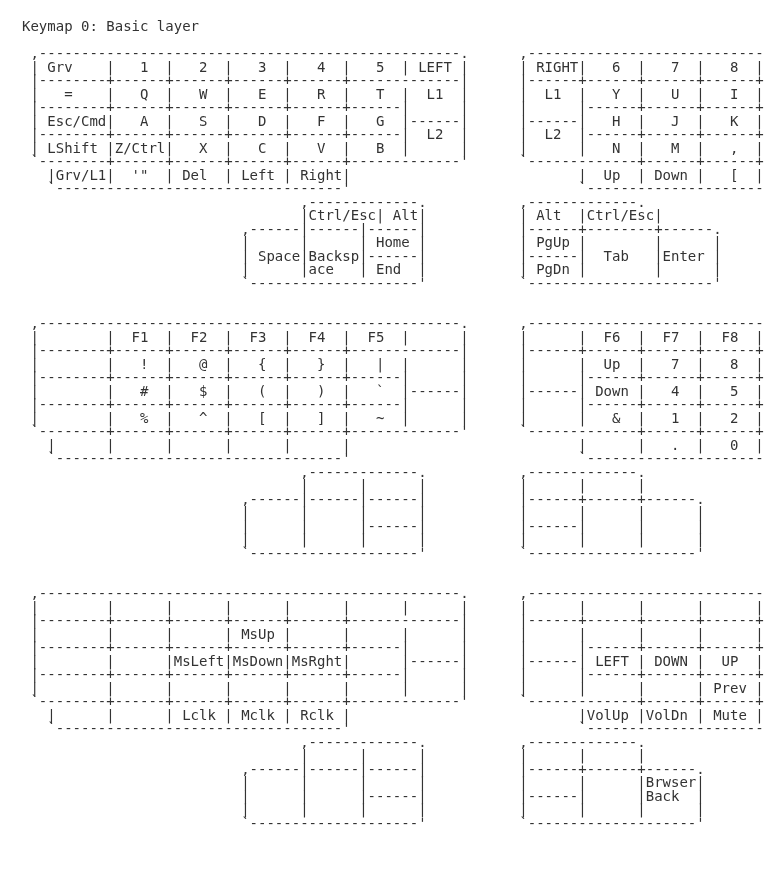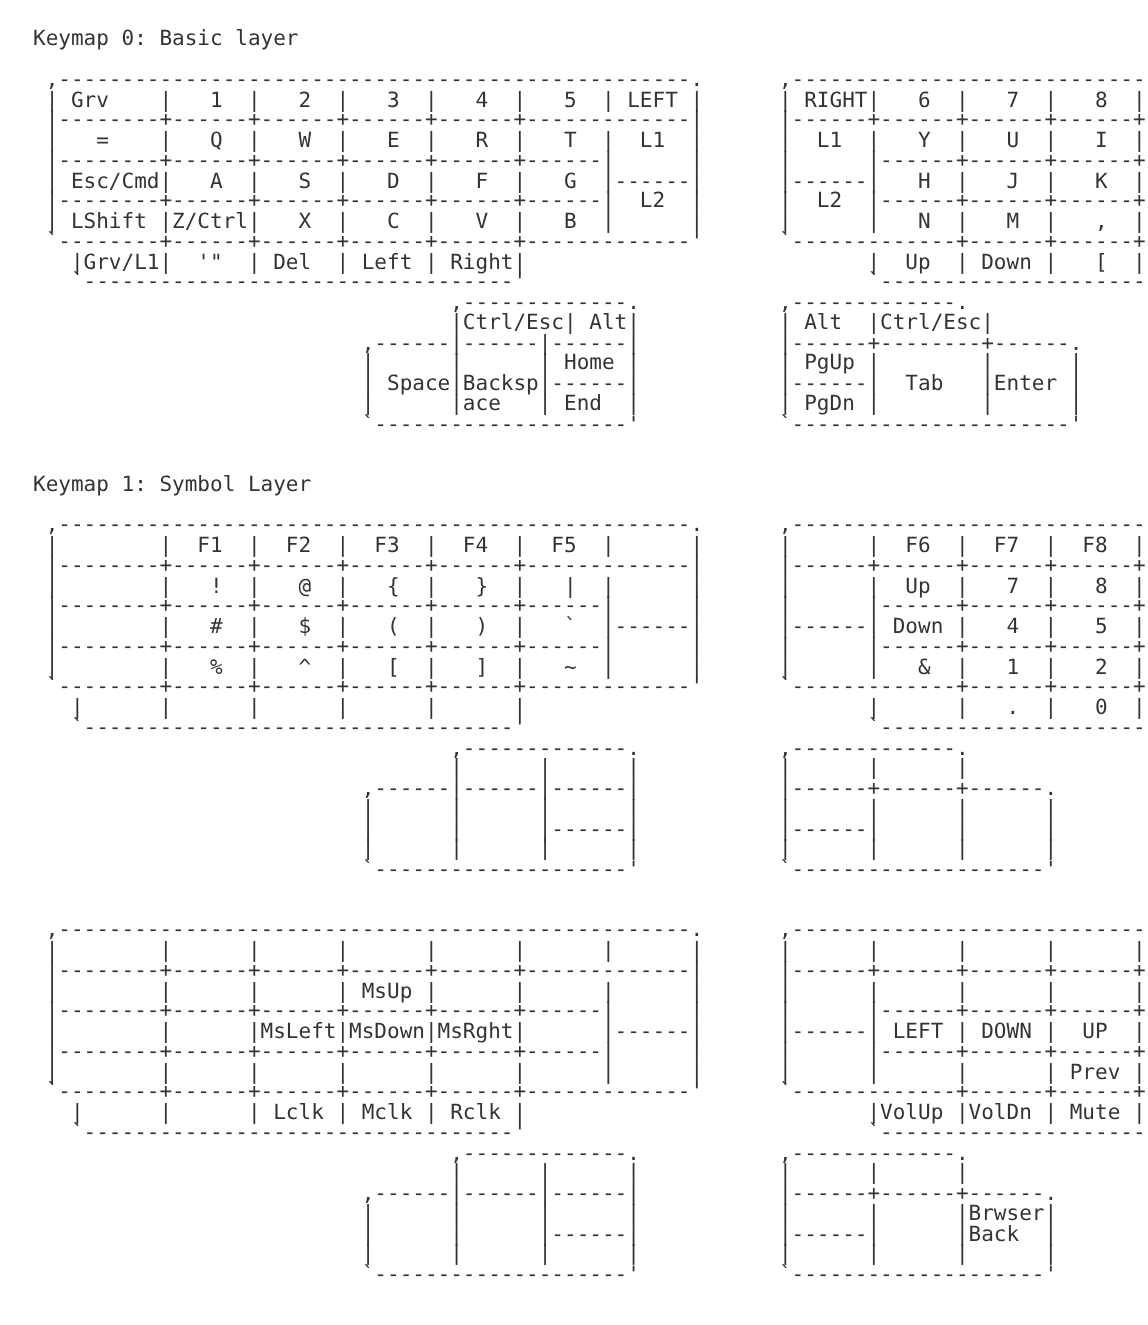--- a/index.html
+++ b/index.html
@@ -51,21 +51,20 @@
                                  ,-------------.           ,-------------.
                                  |Ctrl/Esc| Alt|           | Alt  |Ctrl/Esc|
                           ,------|------|------|           |------+--------+------.
                           |      |      | Home |           | PgUp |        |      |
                           | Space|Backsp|------|           |------|  Tab   |Enter |
                           |      |ace   | End  |           | PgDn |        |      |
                           `--------------------'           `----------------------'</pre>
   </section>
 
   <section class="keymap-section">
-    <pre class="keymap-title">Keymap 1: Symbol Layer</pre>
     <pre class="keymap-art"> ,--------------------------------------------------.      ,--------------------------------------------------.
  |        |  F1  |  F2  |  F3  |  F4  |  F5  |      |      |      |  F6  |  F7  |  F8  |  F9  |  F10 |   F11  |
  |--------+------+------+------+------+-------------|      |------+------+------+------+------+------+--------|
  |        |   !  |   @  |   {  |   }  |   |  |      |      |      |  Up  |   7  |   8  |   9  |   *  |   F12  |
  |--------+------+------+------+------+------|      |      |      |------+------+------+------+------+--------|
  |        |   #  |   $  |   (  |   )  |   `  |------|      |------| Down |   4  |   5  |   6  |   +  |        |
  |--------+------+------+------+------+------|      |      |      |------+------+------+------+------+--------|
  |        |   %  |   ^  |   [  |   ]  |   ~  |      |      |      |   &amp;  |   1  |   2  |   3  |   \  |        |
  `--------+------+------+------+------+-------------'      `-------------+------+------+------+------+--------'
    |      |      |      |      |      |                           |      |   .  |   0  |   =  |      |

